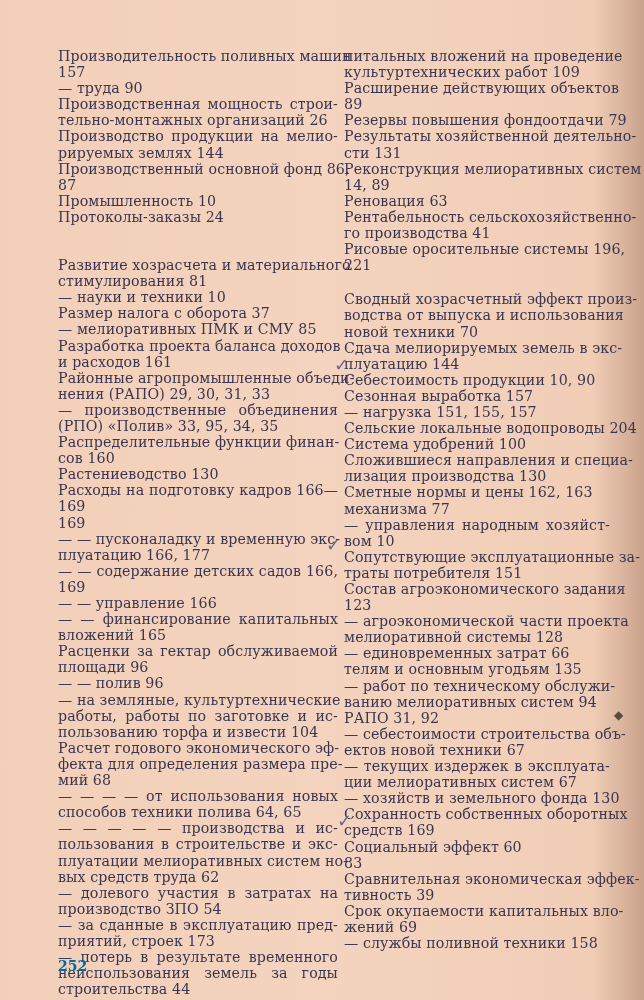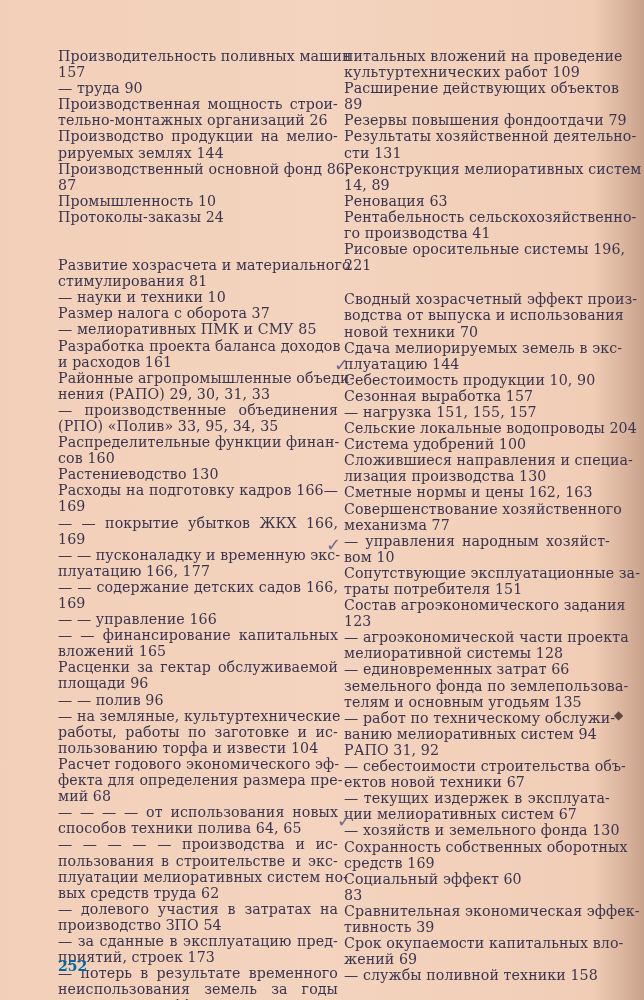--- a/index.html
+++ b/index.html
@@ -62,21 +62,20 @@
       <div class="line last">и расходов 161</div>
       <div class="line">Районные агропромышленные объеди-</div>
       <div class="line last">нения (РАПО) 29, 30, 31, 33</div>
       <div class="line">— производственные объединения</div>
       <div class="line last">(РПО) «Полив» 33, 95, 34, 35</div>
       <div class="line">Распределительные функции финан-</div>
       <div class="line last">сов 160</div>
       <div class="line last">Растениеводство 130</div>
       <div class="line">Расходы на подготовку кадров 166—</div>
       <div class="line last">169</div>
-      <div class="line">— — покрытие убытков ЖКХ 166,</div>
       <div class="line last">169</div>
       <div class="line">— — пусконаладку и временную экс-</div>
       <div class="line last">плуатацию 166, 177</div>
       <div class="line">— — содержание детских садов 166,</div>
       <div class="line last">169</div>
       <div class="line last">— — управление 166</div>
       <div class="line">— — финансирование капитальных</div>
       <div class="line last">вложений 165</div>
       <div class="line">Расценки за гектар обслуживаемой</div>
       <div class="line last">площади 96</div>
@@ -123,32 +122,30 @@
       <div class="line">Сдача мелиорируемых земель в экс-</div>
       <div class="line last">плуатацию 144</div>
       <div class="line last">Себестоимость продукции 10, 90</div>
       <div class="line last">Сезонная выработка 157</div>
       <div class="line last">— нагрузка 151, 155, 157</div>
       <div class="line last">Сельские локальные водопроводы 204</div>
       <div class="line last">Система удобрений 100</div>
       <div class="line">Сложившиеся направления и специа-</div>
       <div class="line last">лизация производства 130</div>
       <div class="line last">Сметные нормы и цены 162, 163</div>
-      <div class="line">Совершенствование хозяйственного</div>
       <div class="line last">механизма 77</div>
       <div class="line">— управления народным хозяйст-</div>
       <div class="line last">вом 10</div>
       <div class="line">Сопутствующие эксплуатационные за-</div>
       <div class="line last">траты потребителя 151</div>
       <div class="line">Состав агроэкономического задания</div>
       <div class="line last">123</div>
       <div class="line">— агроэкономической части проекта</div>
       <div class="line last">мелиоративной системы 128</div>
       <div class="line last">— единовременных затрат 66</div>
-      <div class="line">земельного фонда по землепользова-</div>
       <div class="line last">телям и основным угодьям 135</div>
       <div class="line">— работ по техническому обслужи-</div>
       <div class="line last">ванию мелиоративных систем 94</div>
       <div class="line last">РАПО 31, 92</div>
       <div class="line">— себестоимости строительства объ-</div>
       <div class="line last">ектов новой техники 67</div>
       <div class="line">— текущих издержек в эксплуата-</div>
       <div class="line last">ции мелиоративных систем 67</div>
       <div class="line last">— хозяйств и земельного фонда 130</div>
       <div class="line">Сохранность собственных оборотных</div>

